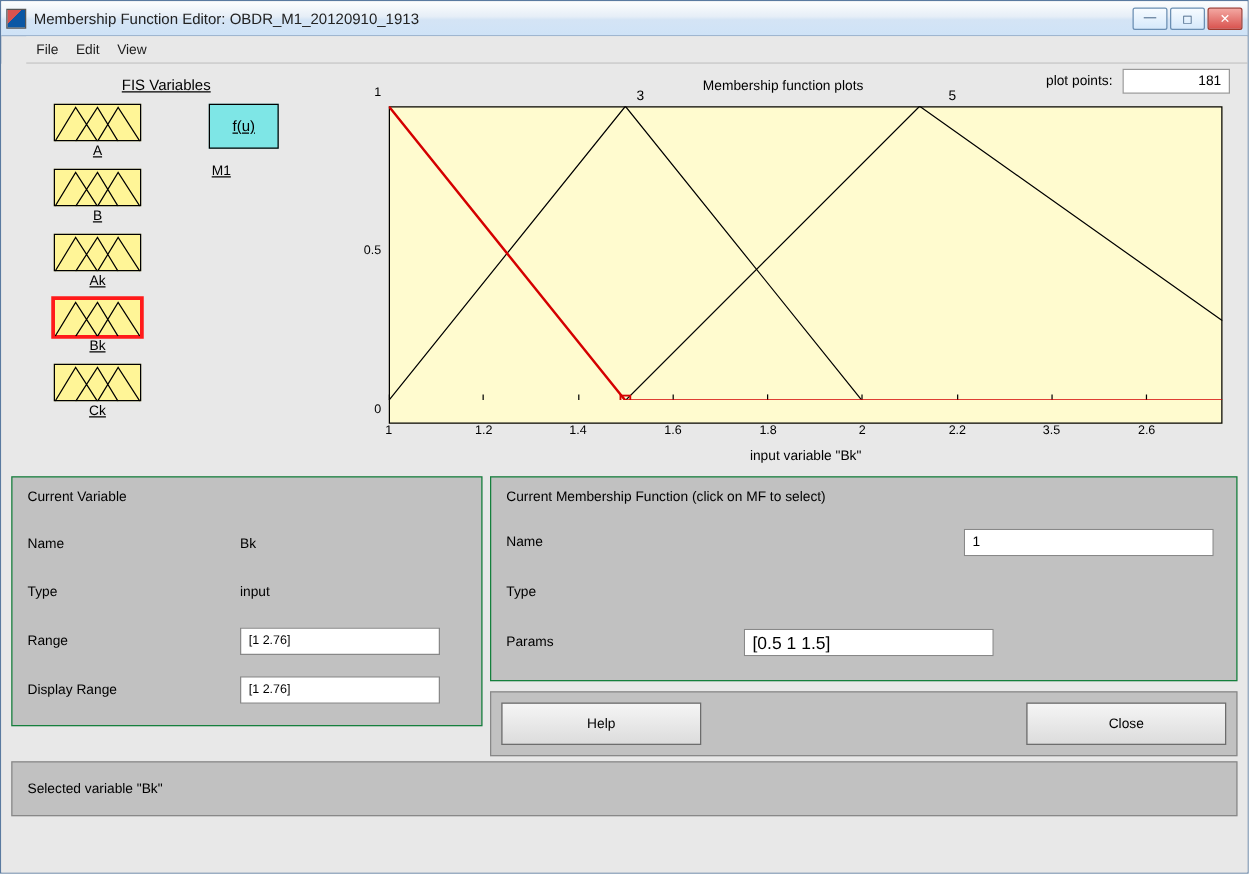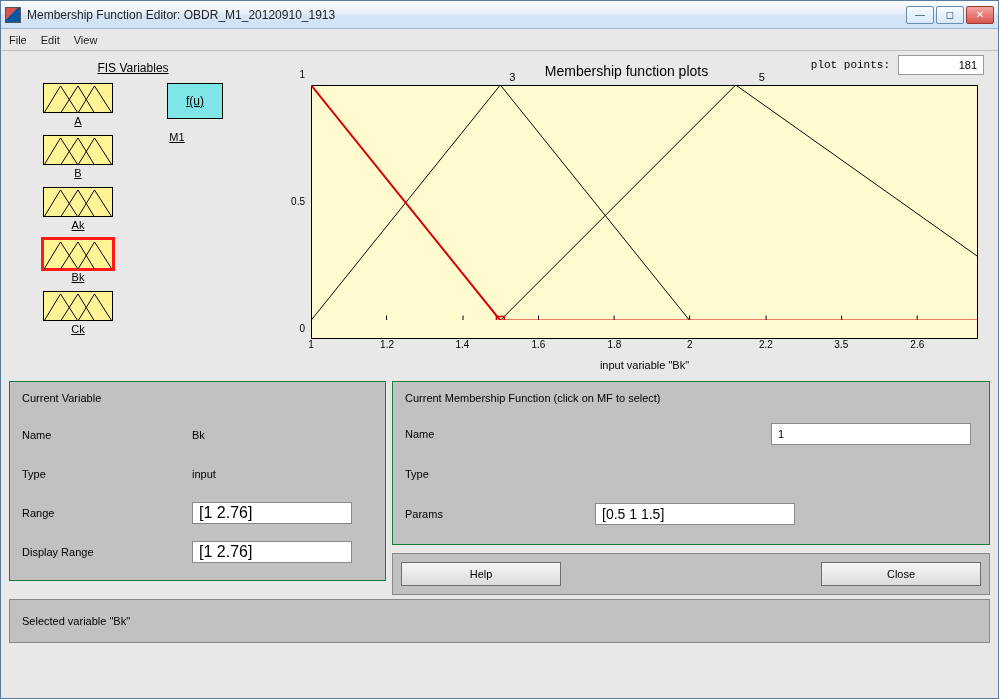--- a/index.html
+++ b/index.html
@@ -4,64 +4,64 @@
 <style>
   * { box-sizing: border-box; margin: 0; padding: 0; }
   body { font-family: Tahoma, Arial, sans-serif; font-size: 11px; background: #fff; }
   .window { width: 999px; height: 699px; background: #e8e8e8; border: 1px solid #5a7aa0; display: flex; flex-direction: column; }
   .titlebar { height: 28px; background: linear-gradient(#fdfefe, #e6eef7 45%, #d4e4f5 55%, #cfe3f7); display: flex; align-items: center; padding: 12px 4px; border-bottom: 1px solid #9fb6d0; }
   .titlebar-icon { width: 16px; height: 16px; margin-right: 6px; background: linear-gradient(135deg,#d9534f 0 40%,#0b57a4 40% 100%); border: 1px solid #555; }
   .titlebar-text { flex: 1; color: #222; font-size: 12px; }
   .winbtns { display: flex; gap: 2px; }
   .winbtn { width: 28px; height: 18px; border: 1px solid #6b8fb3; border-radius: 2px; display:flex; align-items:center; justify-content:center; background: linear-gradient(#f6fbff,#d6e9fb); font-size:10px; color:#2b4d72; cursor:pointer; }
   .winbtn.close { background: linear-gradient(#f3a7a1,#d9534f); color:#fff; border-color:#a0392e; }
-  .menubar { height: 22px; background: #e8e8e8; border-bottom: 1px solid #bfbfbf; display: flex; align-items: center; padding: 0 8px; gap: 14px; }
+  .menubar { height: 22px; background: #e8e8e8; border-bottom: 1px solid #bfbfbf; display: flex; align-items: center; padding: 0 8px; gap: 14px; margin-left: 20px; }
   .menuitem { color: #1b1b1b; cursor:pointer; }
   .content { flex:1; display:flex; flex-direction:column; padding: 6px 8px 4px 8px; gap:4px; background:#e8e8e8; }
   .upper { display:flex; gap:6px; height: 320px; }
   .fis-panel { width: 248px; display:flex; flex-direction:column; align-items:center;text-decoration:underline; }
   .fis-title { margin: 4px 0 8px 0; font-size:12px; }
   .fis-cols { display:flex; gap:18px; align-items:flex-start; }
   .fis-col { display:flex; flex-direction:column; align-items:center; gap:2px; }
   .mf-thumb { width:70px; height:30px; border:1px solid #000; background:#fff597; position:relative; cursor:pointer; }
   .mf-thumb.sel { outline: 3px solid #ff1a1a; outline-offset:-1px; }
   .mf-thumb svg { position:absolute; inset:0; }
   .mf-label { font-size:11px; margin-bottom:6px; }
   .fubox { width:56px; height:36px; border:1px solid #000; background:#7ee6e6; display:flex; align-items:center; justify-content:center; font-size:12px; cursor:pointer;margin-left:36px; }
   .plot-area { flex:1; background:#e8e8e8; position:relative; }
   .plot-header { position:absolute; right:6px; top:-2px; display:flex; align-items:center; gap:8px; }
-  .plot-header label { font-size:11px;font-family:Liberation Mono, monospace; }
+  .plot-header label { font-size:11px; }
   .plot-header input { width:86px; height:20px; border:1px solid #999; text-align:right; padding-right:6px; font-size:11px; background:#fff; }
-  .plot-title { text-align:center; font-size:14px; margin-top:6px; }
+  .plot-title { text-align:center; font-size:11px; margin-top:6px; }
   .chart-wrap { position:absolute; left:12px; right:6px; top:24px; bottom:6px; }
   .chart-bg { position:absolute; left:36px; right:6px; top:4px; bottom:32px; background:#fffbcf; border:1px solid #000; }
   .chart-svg { position:absolute; left:36px; right:6px; top:4px; bottom:32px; }
   .y-ticks { position:absolute; left:0; top:4px; bottom:32px; width:34px; }
   .y-tick { position:absolute; right:4px; font-size:10px; transform: translateY(-50%); }
   .x-ticks { position:absolute; left:36px; right:6px; bottom:18px; height:14px; }
   .x-tick { position:absolute; font-size:10px; transform:translateX(-50%); }
   .x-label { position:absolute; left:36px; right:6px; bottom:0; text-align:center; font-size:11px; }
   .anno { position:absolute; font-size:11px; transform:translate(-50%, -100%); }
   .panels-row { display:flex; gap:6px; }
   .panel { border:1px solid #15803d; background:#c1c1c1; padding:10px 12px; }
   .cv-panel { width:395px; height:200px; display:flex; flex-direction:column; gap:2px; }
   .cmf-panel { flex:1; height:200px; display:flex; flex-direction:column; }
   .panel-title { font-size:11px; margin-bottom:10px; color:#000; }
   .row { display:flex; align-items:center; height:40px; }
   .row label { width:170px; font-size:11px; color:#000; }
   .val-static { font-size:11px; }
-  .field-input { width:160px; height:22px; border:1px solid #888; padding:2px 6px; font-size:16px; background:#fff; }
+  .field-input { width:160px; height:22px; border:1px solid #888; padding:2px 6px; font-size:10px; background:#fff; }
   .cmf-row { display:flex; align-items:center; height:40px; }
   .cmf-row label { width:170px; font-size:11px; }
   .cmf-row input.wide { flex:0 0 200px; width:200px; height:22px; border:1px solid #888; padding:2px 6px; font-size:11px; background:#fff; margin-left:auto; margin-right:6px; }
   .cmf-row input.params { width:200px; height:22px; border:1px solid #888; padding:2px 6px; font-size:14px; background:#fff; margin-left:20px; }
   .select { flex:0 0 200px; height:22px; border:1px solid #7a7a7a; background:#eee; display:flex; align-items:center; justify-content:space-between; padding:0 6px; font-size:11px; margin-left:auto; margin-right:6px; cursor:pointer; }
   .select .caret { font-size:9px; }
   .btn-row { border:1px solid #888; background:#c1c1c1; padding:8px; display:flex; gap:260px; justify-content:center; margin-top:4px; }
-  .btn { width:160px; height:24px; border:1px solid #6d6d6d; background: linear-gradient(#f5f5f5,#dcdcdc); font-size:11px; cursor:pointer; }
+  .btn { width:160px; height:34px; border:1px solid #6d6d6d; background: linear-gradient(#f5f5f5,#dcdcdc); font-size:11px; cursor:pointer; }
   .status-panel { border:1px solid #888; background:#c1c1c1; padding:10px 12px; height:44px; display:flex; align-items:center; font-size:11px; color:#000; }
   .right-stack { flex:1; display:flex; flex-direction:column; gap:4px; }
 </style>
 </head>
 <body>
 
 <div class="window">
 
   <div class="titlebar">
     <div class="titlebar-icon"></div>

